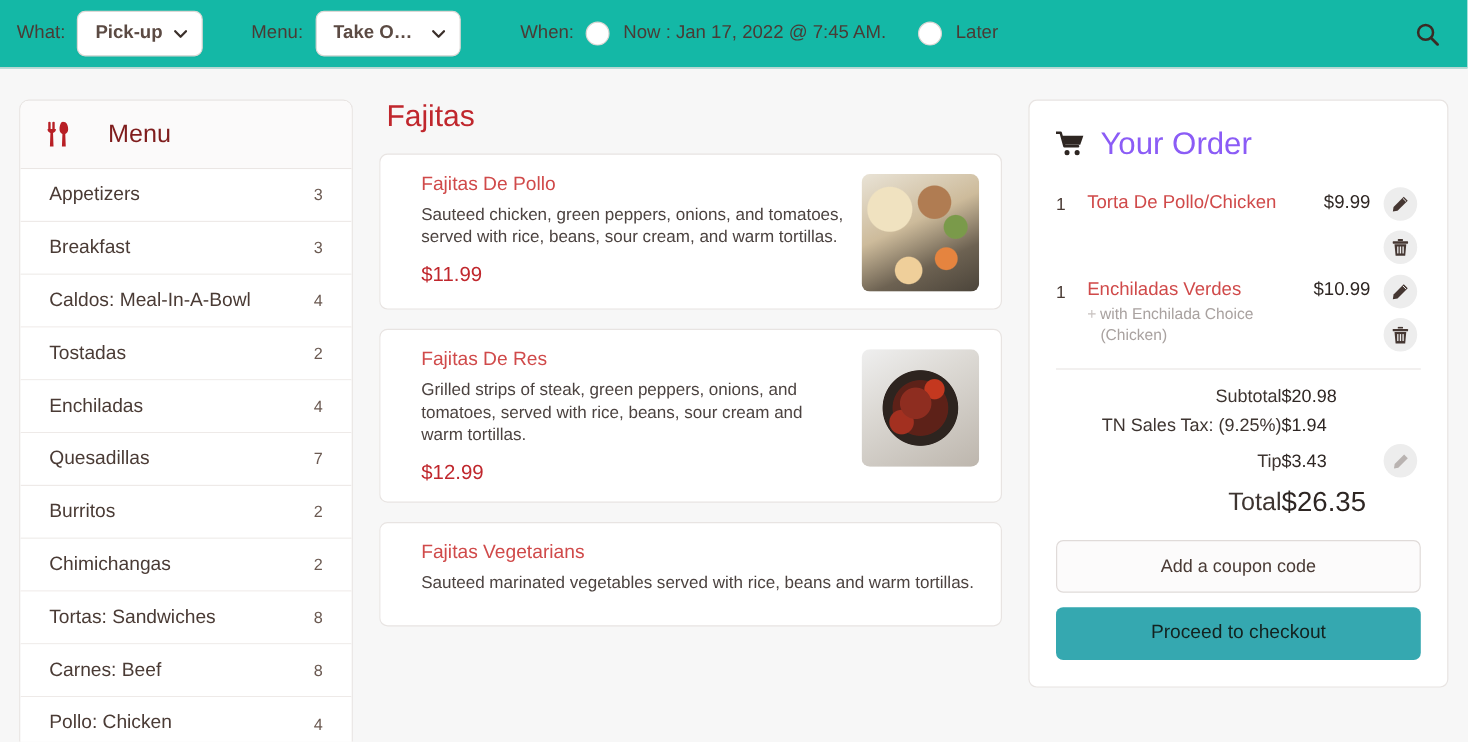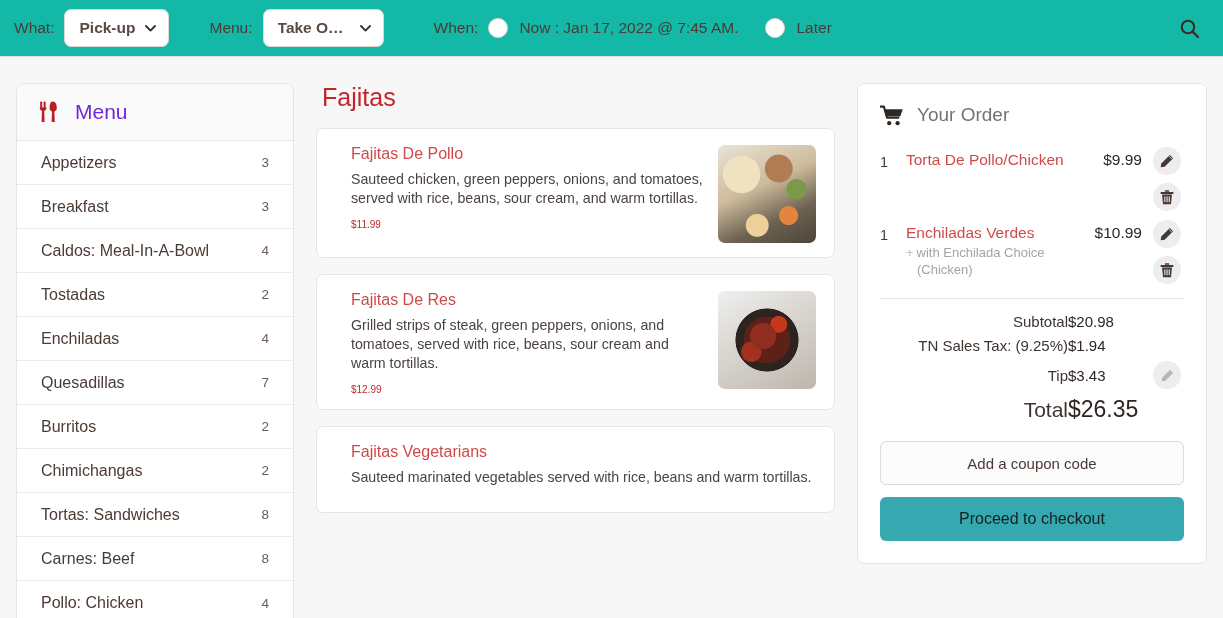--- a/index.html
+++ b/index.html
@@ -107,22 +107,23 @@
   .side-head {
     display: flex;
     align-items: center;
     padding: 16px 20px 16px 22px;
     background: #fbfafa;
     border-bottom: 1px solid #eae6e4;
   }
   .utensils { margin-right: 16px; flex: none; }
   .side-head-title {
     font-size: 21px;
-    color: #6d28d9;
+    color: #7f1d1d;
     font-weight: normal;
+    margin-left: 15px;
   }
   .side-item {
     display: flex;
     align-items: center;
     justify-content: space-between;
     padding: 0 24px 0 24px;
     height: 44px;
     border-bottom: 1px solid #eeeae8;
     cursor: pointer;
     background: #fff;
@@ -169,21 +170,21 @@
     margin-bottom: 7px;
   }
   .dish-desc {
     font-size: 14.2px;
     line-height: 1.33;
     color: #4c4340;
     margin-bottom: 11px;
     max-width: 372px;
   }
   .dish-price {
-    font-size: 10px;
+    font-size: 17px;
     color: #c0272d;
   }
   .dish-img {
     width: 98px; height: 98px;
     border-radius: 7px;
     flex: none;
     background-size: cover;
     background-position: center;
   }
   .img-pollo {
@@ -214,22 +215,22 @@
     border-radius: 7px;
     padding: 20px 22px 22px 22px;
   }
   .order-head {
     display: flex;
     align-items: center;
     margin-bottom: 18px;
   }
   .cart-icon { margin-right: 13px; flex: none; }
   .order-title {
-    font-size: 19px;
-    color: #737373;
+    font-size: 26px;
+    color: #8b5cf6;
     font-weight: normal;
   }
   .order-row {
     display: flex;
     align-items: flex-start;
     margin-bottom: 6px;
   }
   .oi-qty {
     width: 26px;
     flex: none;

